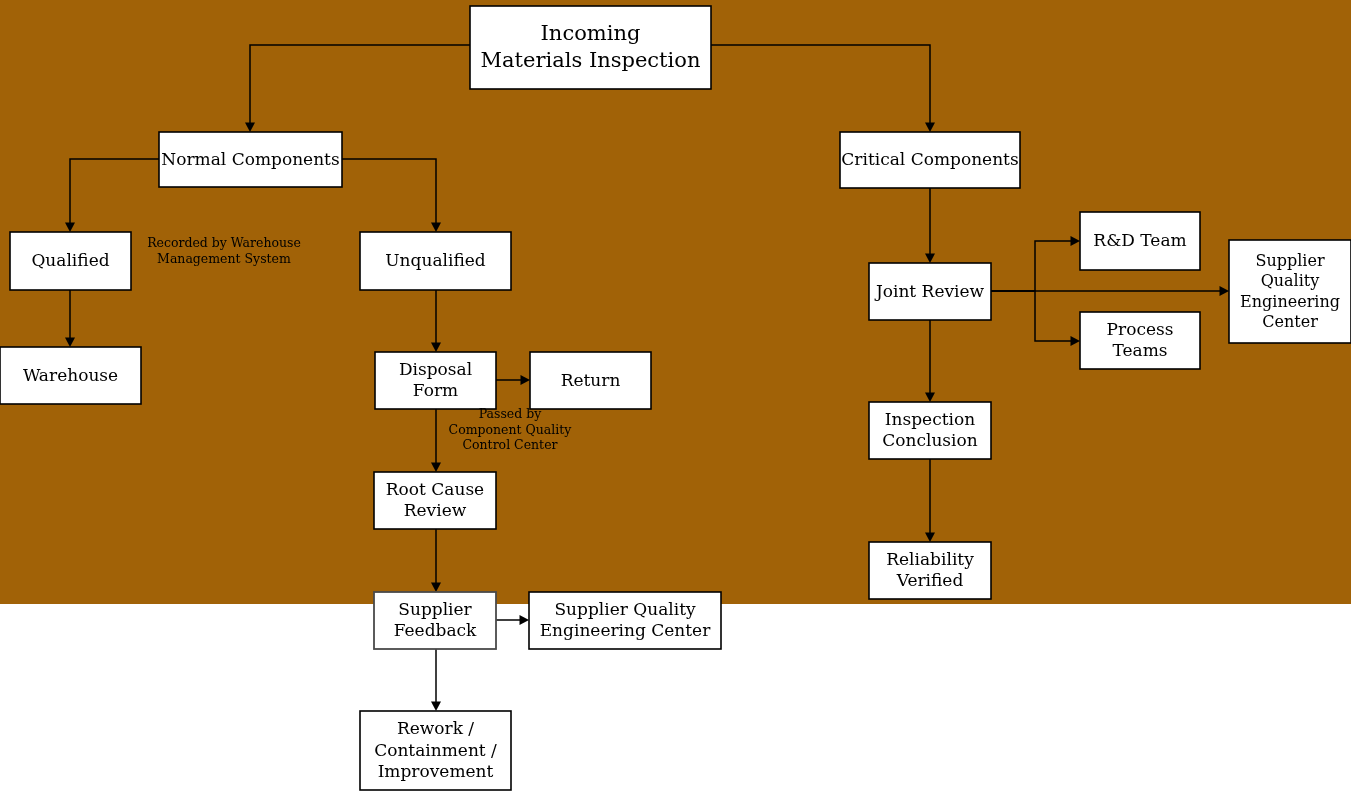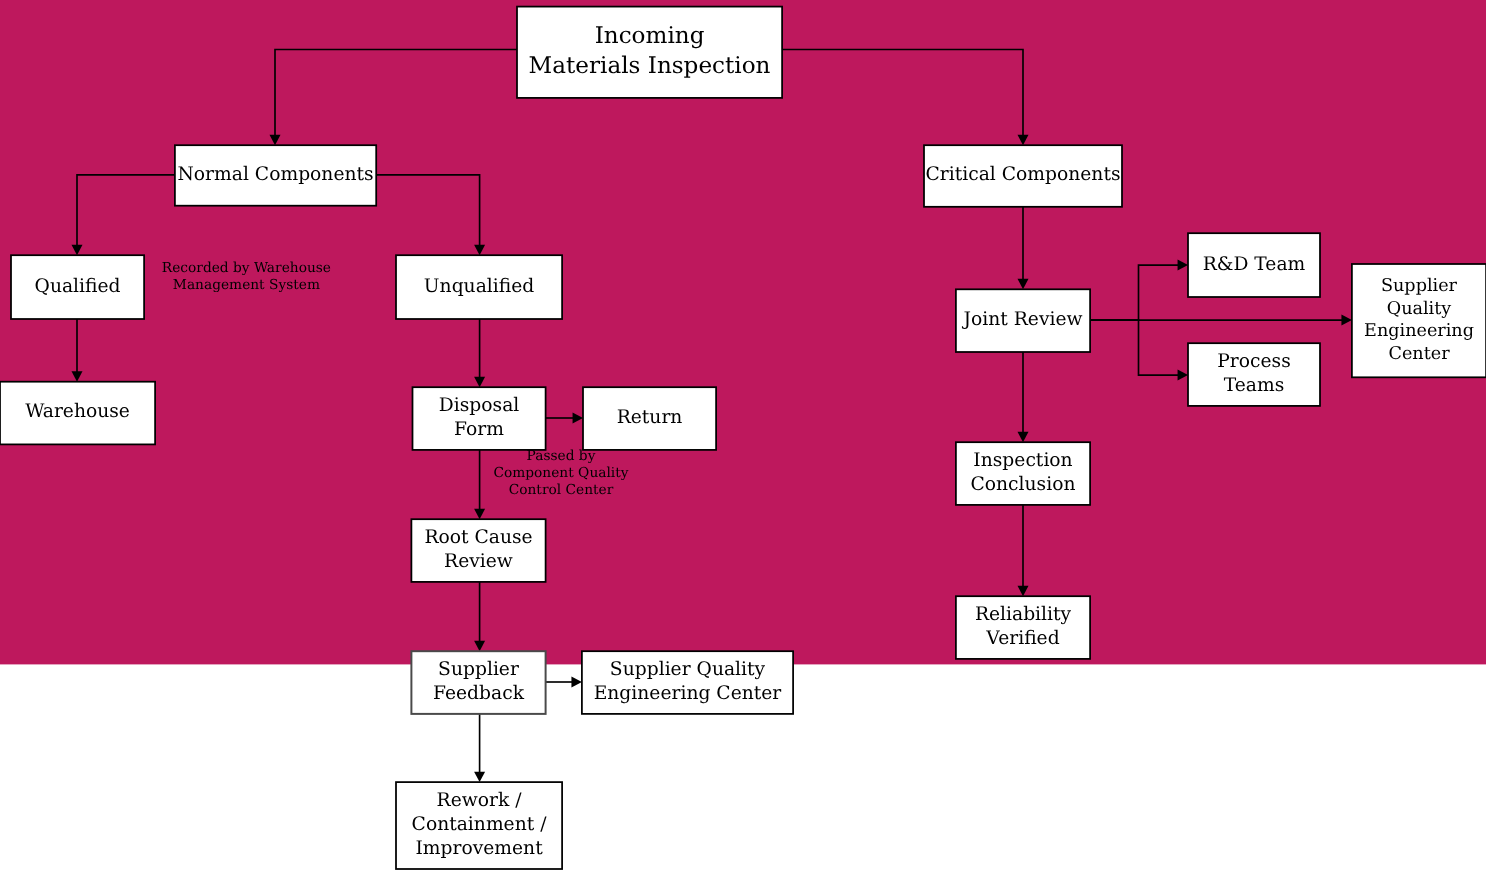--- a/index.html
+++ b/index.html
@@ -11,21 +11,21 @@
   body {
     width: 1351px;
     height: 791px;
     overflow: hidden;
     font-family: "DejaVu Serif", "Liberation Serif", serif;
   }
   #flowchart-root {
     position: relative;
     width: 1351px;
     height: 604px;
-    background: #be185d;
+    background: #a16207;
   }
   svg#diagram {
     display: block;
     width: 1351px;
     height: 791px;
   }
   .node-rect {
     fill: #ffffff;
     stroke: #000000;
     stroke-width: 1.6;

